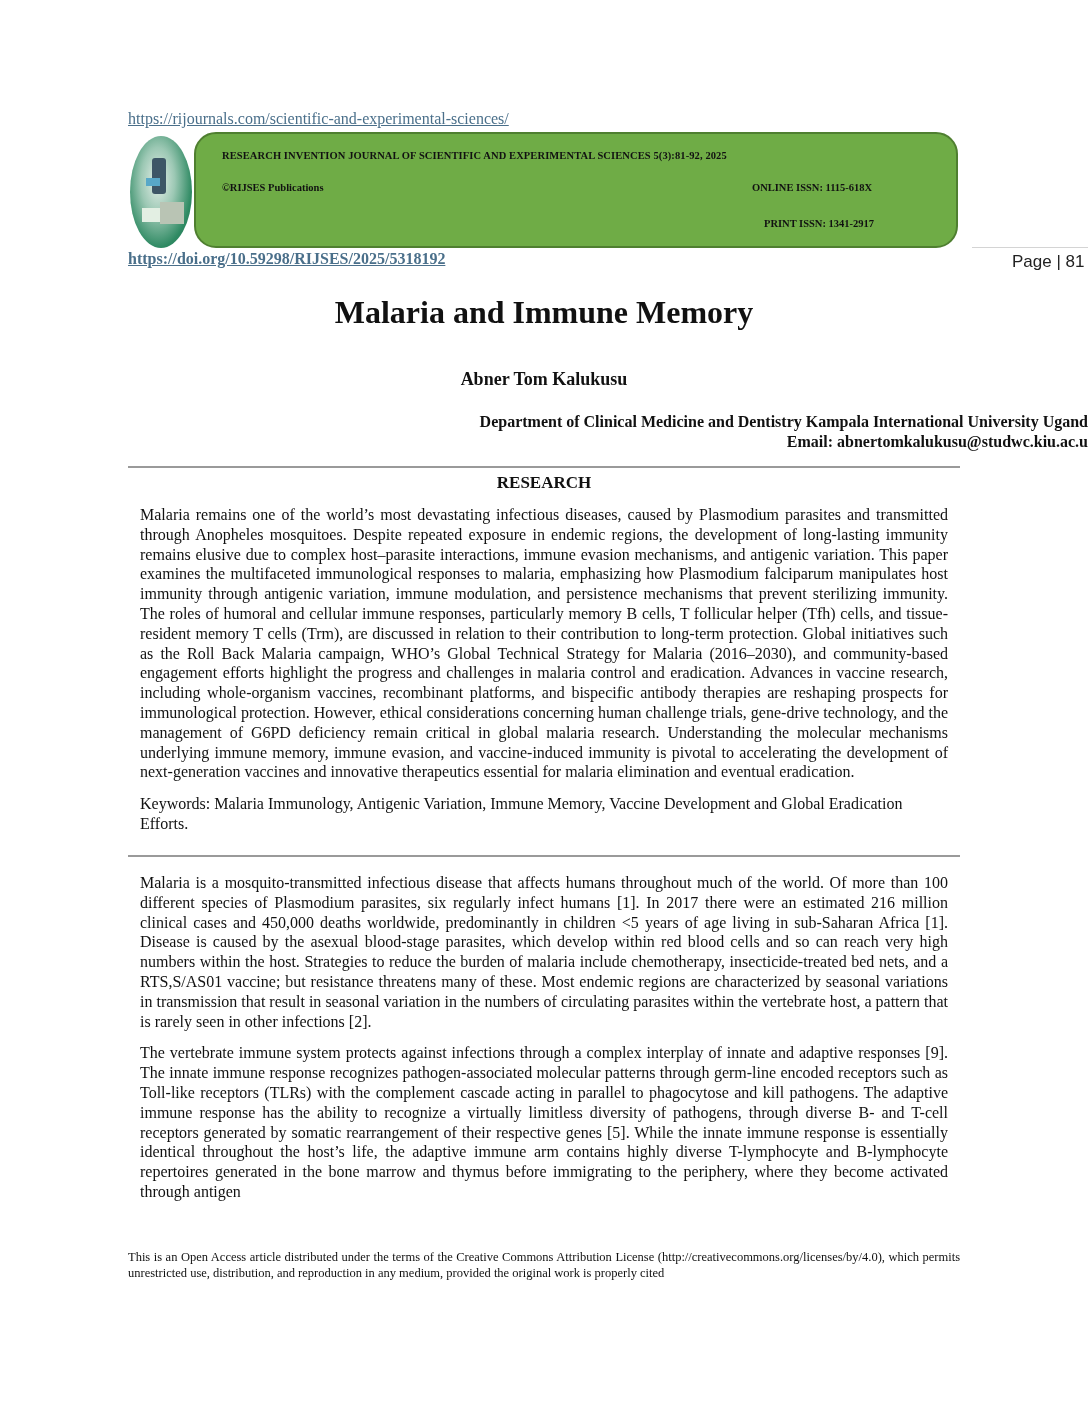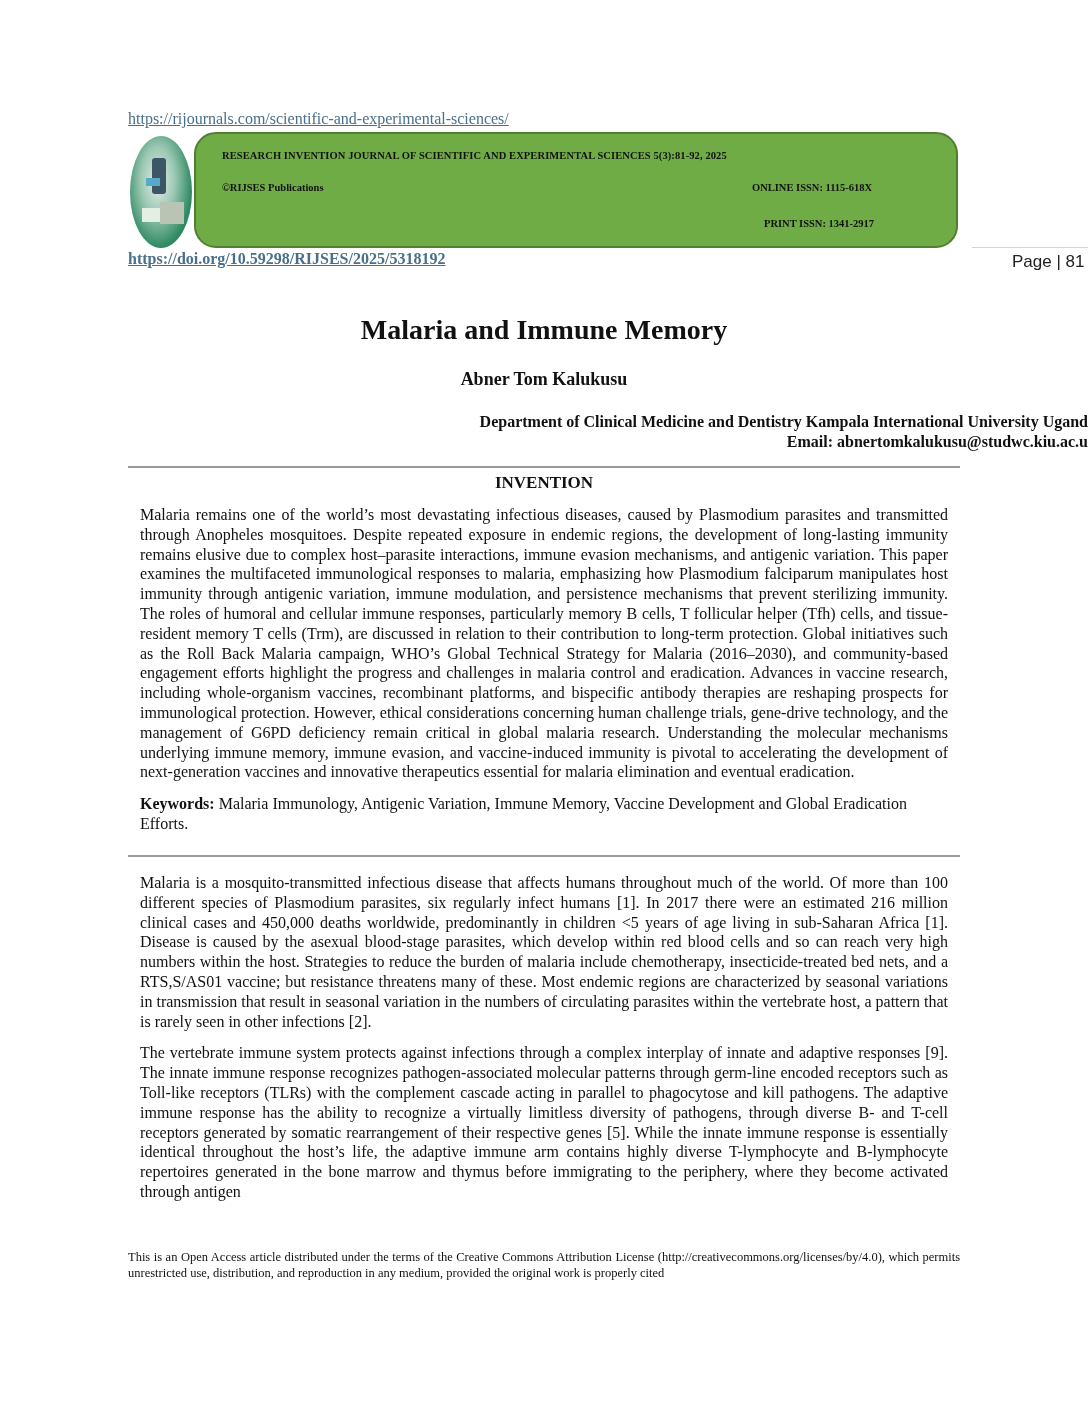--- a/index.html
+++ b/index.html
@@ -19,29 +19,29 @@
             background: #6fac46; border: 2px solid #4f7f30; border-radius: 22px;
             box-sizing: border-box; font-weight: bold; font-size: 10.5px; color: #111; text-decoration: underline; }
   .banner .journal { position: absolute; left: 26px; top: 16px; letter-spacing: 0.1px; }
   .banner .pubs { position: absolute; left: 26px; top: 48px; }
   .banner .online { position: absolute; left: 556px; top: 48px; }
   .banner .print { position: absolute; left: 568px; top: 84px; }
   .page-rule { position: absolute; left: 972px; top: 247px; width: 116px; height: 1px; background: #d4d4d4; }
   .page-no { position: absolute; left: 964px; top: 252px; font-family: "Liberation Sans", "DejaVu Sans", sans-serif;
              font-size: 17px; color: #222; margin-left: 48px; }
   .doi { position: absolute; left: 128px; top: 250px; font-size: 16px; font-weight: bold; }
-  .title { position: absolute; left: 0; width: 1088px; top: 294px; text-align: center; font-size: 28px; font-weight: bold; margin-top: 20px; }
+  .title { position: absolute; left: 0; width: 1088px; top: 294px; text-align: center; font-size: 32px; font-weight: bold; }
   .author { position: absolute; left: 0; width: 1088px; top: 369px; text-align: center; font-size: 18px; font-weight: bold; }
   .affil { position: absolute; left: 8px; width: 1088px; top: 412px; text-align: right; font-size: 16px; font-weight: bold; line-height: 20px; }
   .rule { position: absolute; left: 128px; width: 832px; height: 2px; background: #9a9a9a; }
   .section { position: absolute; left: 128px; width: 832px; font-size: 16px; line-height: 19.8px; }
   .section h2 { margin: 0; text-align: center; font-size: 17px; font-weight: bold; line-height: 20px; }
   .section p { margin: 12px; text-align: justify; }
   .section h3 { margin: 0; text-align: center; font-size: 16px; font-weight: bold; line-height: 20px; }
-  .kw-label { font-weight: bold; text-align: center; }
+  .kw-label { font-weight: normal; text-align: center; }
   .footer { position: absolute; left: 128px; top: 1249px; width: 832px; font-size: 12.5px; line-height: 16px; text-align: justify; }
 </style>
 </head>
 <body>
 
 <a class="top-url">https://rijournals.com/scientific-and-experimental-sciences/</a>
 
 <div class="logo">
   <div class="fig1"></div>
   <div class="fig2"></div>
@@ -64,21 +64,21 @@
 <div class="title">Malaria and Immune Memory</div>
 <div class="author">Abner Tom Kalukusu</div>
 <div class="affil">
   <div>Department of Clinical Medicine and Dentistry Kampala International University Uganda</div>
   <div>Email: abnertomkalukusu@studwc.kiu.ac.ug</div>
 </div>
 
 <div class="rule" style="top:466px;"></div>
 
 <div class="section" style="top:473px;">
-  <h2>INVENTION</h2>
+  <h2>RESEARCH</h2>
   <p>Malaria remains one of the world’s most devastating infectious diseases, caused by Plasmodium parasites and transmitted through Anopheles mosquitoes. Despite repeated exposure in endemic regions, the development of long-lasting immunity remains elusive due to complex host–parasite interactions, immune evasion mechanisms, and antigenic variation. This paper examines the multifaceted immunological responses to malaria, emphasizing how Plasmodium falciparum manipulates host immunity through antigenic variation, immune modulation, and persistence mechanisms that prevent sterilizing immunity. The roles of humoral and cellular immune responses, particularly memory B cells, T follicular helper (Tfh) cells, and tissue-resident memory T cells (Trm), are discussed in relation to their contribution to long-term protection. Global initiatives such as the Roll Back Malaria campaign, WHO’s Global Technical Strategy for Malaria (2016–2030), and community-based engagement efforts highlight the progress and challenges in malaria control and eradication. Advances in vaccine research, including whole-organism vaccines, recombinant platforms, and bispecific antibody therapies are reshaping prospects for immunological protection. However, ethical considerations concerning human challenge trials, gene-drive technology, and the management of G6PD deficiency remain critical in global malaria research. Understanding the molecular mechanisms underlying immune memory, immune evasion, and vaccine-induced immunity is pivotal to accelerating the development of next-generation vaccines and innovative therapeutics essential for malaria elimination and eventual eradication.</p>
   <p style="text-align:left;"><span class="kw-label">Keywords:</span><span> Malaria Immunology, Antigenic Variation, Immune Memory, Vaccine Development and Global Eradication Efforts.</span></p>
 </div>
 
 <div class="rule" style="top:855px;"></div>
 
 <div class="section" style="top:861px;">
   <p>Malaria is a mosquito-transmitted infectious disease that affects humans throughout much of the world. Of more than 100 different species of Plasmodium parasites, six regularly infect humans [1]. In 2017 there were an estimated 216 million clinical cases and 450,000 deaths worldwide, predominantly in children &lt;5 years of age living in sub-Saharan Africa [1]. Disease is caused by the asexual blood-stage parasites, which develop within red blood cells and so can reach very high numbers within the host. Strategies to reduce the burden of malaria include chemotherapy, insecticide-treated bed nets, and a RTS,S/AS01 vaccine; but resistance threatens many of these. Most endemic regions are characterized by seasonal variations in transmission that result in seasonal variation in the numbers of circulating parasites within the vertebrate host, a pattern that is rarely seen in other infections [2].</p>
   <p>The vertebrate immune system protects against infections through a complex interplay of innate and adaptive responses [9]. The innate immune response recognizes pathogen-associated molecular patterns through germ-line encoded receptors such as Toll-like receptors (TLRs) with the complement cascade acting in parallel to phagocytose and kill pathogens. The adaptive immune response has the ability to recognize a virtually limitless diversity of pathogens, through diverse B- and T-cell receptors generated by somatic rearrangement of their respective genes [5]. While the innate immune response is essentially identical throughout the host’s life, the adaptive immune arm contains highly diverse T-lymphocyte and B-lymphocyte repertoires generated in the bone marrow and thymus before immigrating to the periphery, where they become activated through antigen</p>
 </div>

